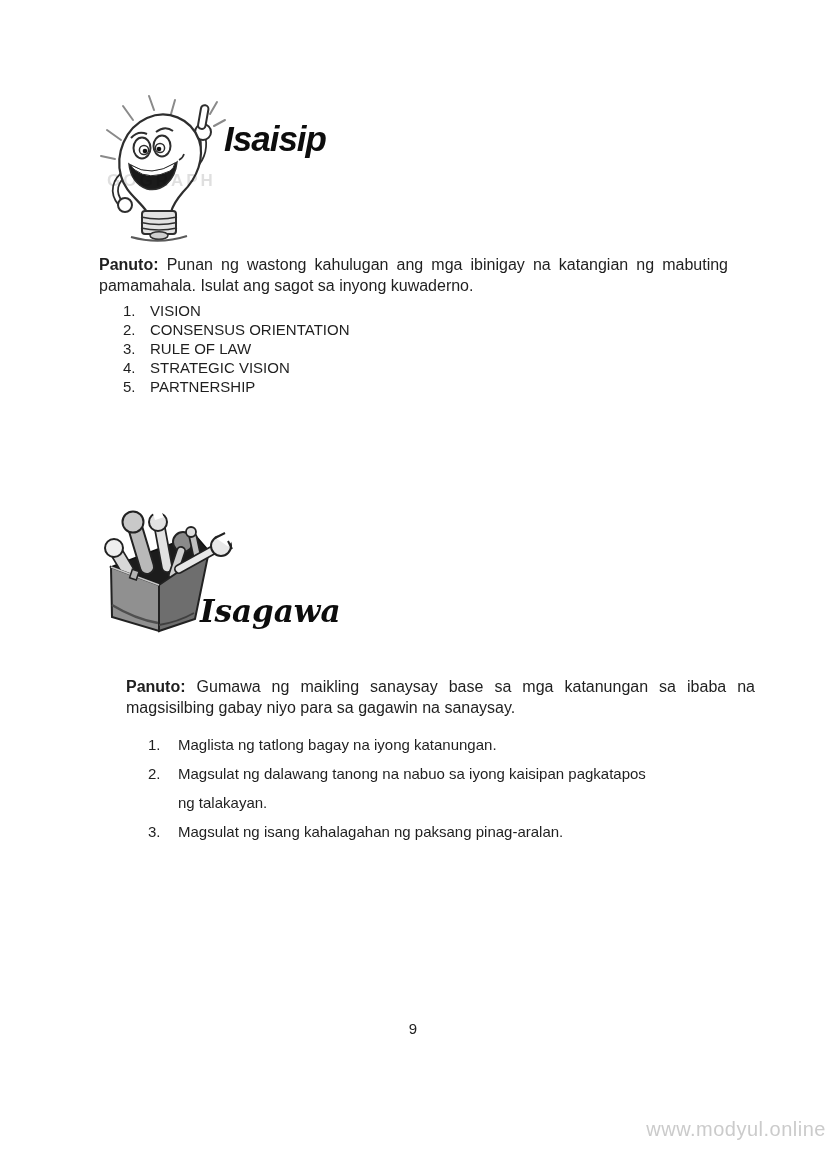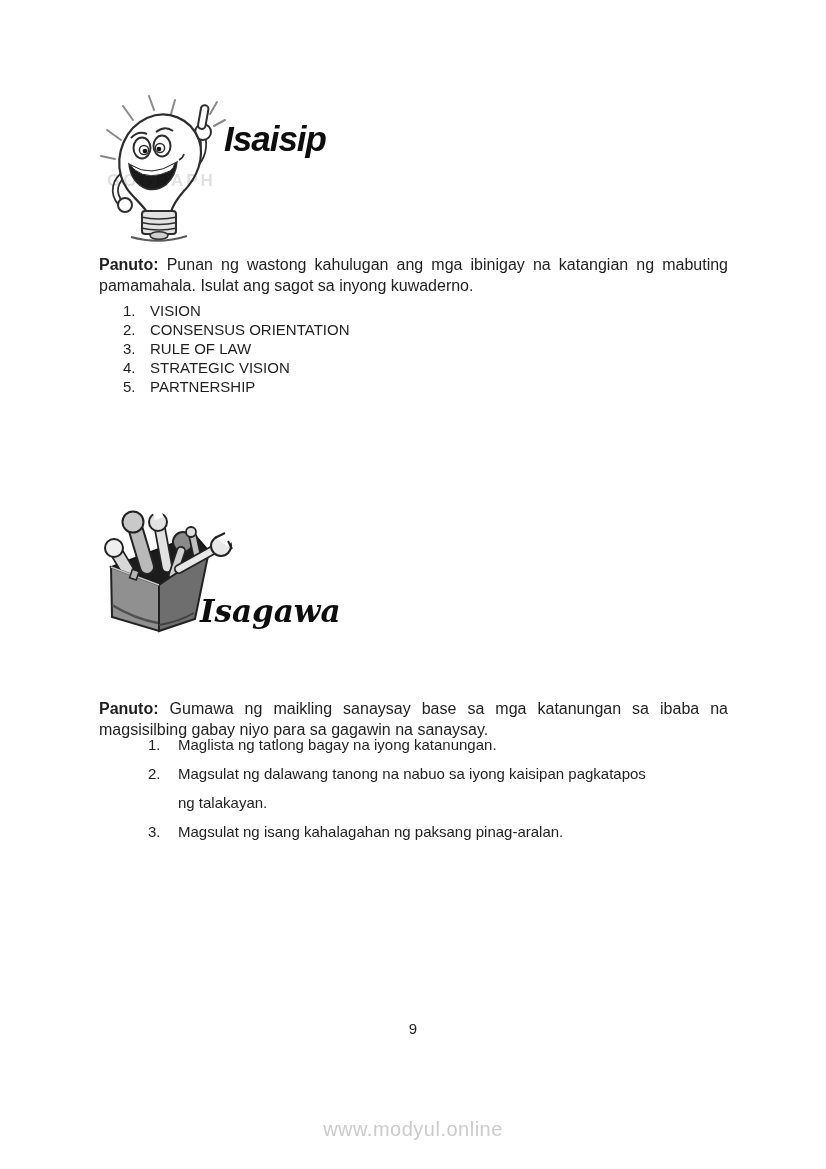--- a/index.html
+++ b/index.html
@@ -49,21 +49,21 @@
   .panuto {
     position: absolute;
     left: 99px;
     width: 629px;
     font-size: 16px;
     line-height: 21px;
     text-align: justify;
     color: #1f1f1f;
   }
   .panuto-1 { top: 254px; }
-  .panuto-2 { top: 698px; }
+  .panuto-2 { top: 676px; margin-left: 27px; }
   .panuto b { font-weight: 700; }
 
   
   .num-list { position: absolute; }
   .list-1 { left: 123px; top: 301px; width: 560px; }
   .list-2 { left: 148px; top: 730px; width: 520px; }
   .num-list .li { display: flex; align-items: flex-start; }
   .list-1 .li { line-height: 19px; font-size: 15px; }
   .list-2 .li { line-height: 29px; font-size: 15px; }
   .num-list .num { flex: 0 0 auto; }
@@ -77,21 +77,21 @@
     left: 0; top: 1020px;
     width: 100%;
     text-align: center;
     font-size: 15px;
     color: #1f1f1f;
   }
   .site-watermark {
     position: absolute;
     left: 0; top: 1118px;
     width: 100%;
-    text-align: center;
+    text-align: right;
     font-size: 20px;
     letter-spacing: 0.5px;
     color: #cbcbcb;
   }
 </style>
 </head>
 <body>
 
 <div class="sheet">
 

